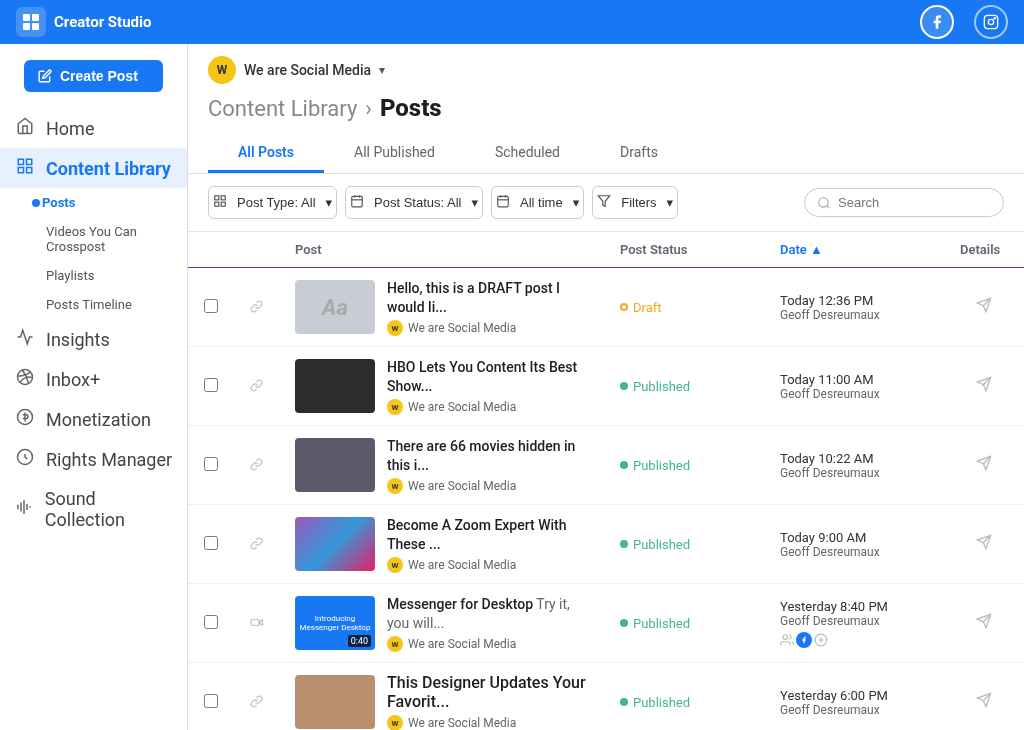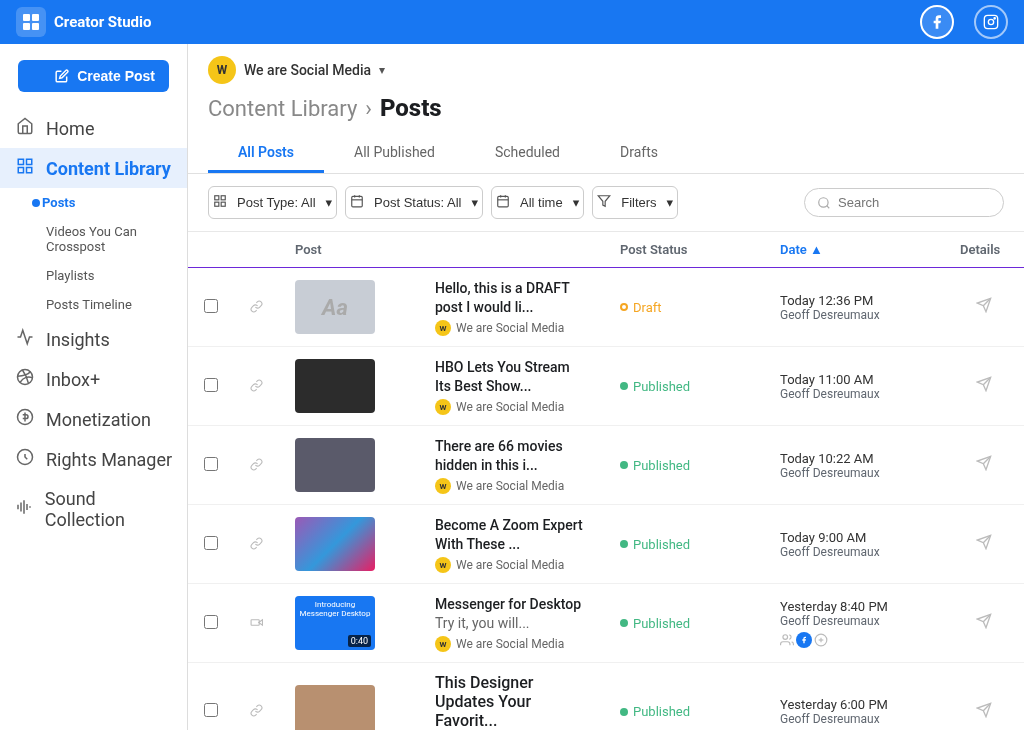--- a/index.html
+++ b/index.html
@@ -62,33 +62,32 @@
       width: 188px;
       background: white;
       border-right: 1px solid #ddd;
       display: flex;
       flex-direction: column;
       padding: 8px 0;
       flex-shrink: 0;
       overflow-y: auto;
     }
     .create-post-btn {
-      margin: 8px 18px 16px;
+      margin: 8px 24px 16px;
       background: #1877f2;
       color: white;
       border: none;
       border-radius: 6px;
       padding: 8px 14px;
       font-size: 14px;
       font-weight: 600;
       cursor: pointer;
       display: flex;
       align-items: center;
       gap: 8px;
-      justify-content: flex-end;
     }
     .sidebar-item {
       display: flex;
       align-items: center;
       gap: 10px;
       padding: 9px 14px;
       font-size: 18px;
       color: #444;
       cursor: pointer;
       border-radius: 0;
@@ -281,21 +280,21 @@
       width: 80px; height: 54px;
       background: #e0e0e0;
       border-radius: 4px;
       flex-shrink: 0;
       overflow: hidden;
       position: relative;
       display: flex;
       align-items: center;
       justify-content: center;
     }
-    .post-info { display: flex; flex-direction: column; gap: 4px; margin-left: 48px; }
+    .post-info { display: flex; flex-direction: column; gap: 4px; }
     .post-account {
       display: flex;
       align-items: center;
       gap: 5px;
       font-size: 12px;
       color: #666;
     }
     .post-account-avatar {
       width: 16px; height: 16px;
       background: #f5c518;
@@ -587,21 +586,21 @@
     <td style="text-align:center;"><svg width="13" height="13" viewBox="0 0 24 24" fill="none" stroke="#bbb" stroke-width="2">
                   <path d="M10 13a5 5 0 0 0 7.54.54l3-3a5 5 0 0 0-7.07-7.07l-1.72 1.71"></path>
                   <path d="M14 11a5 5 0 0 0-7.54-.54l-3 3a5 5 0 0 0 7.07 7.07l1.71-1.71"></path>
                 </svg></td>
     <td>
       <div class="post-cell">
         <div class="post-thumb">
                     <div style="width:80px;height:54px;background:#2c2c2c;"></div>
                   </div>
         <div class="post-info">
-          <div><span style="font-size:14px;color:#1c1e21;font-weight:500;">HBO Lets You Stream Its Best Show...</span></div>
+          <div><span style="font-size:14px;color:#1c1e21;font-weight:500;">HBO Lets You Content Its Best Show...</span></div>
           <div class="post-account">
             <div class="post-account-avatar">W</div>
             <span>We are Social Media</span>
           </div>
         </div>
       </div>
     </td>
     <td>
                 <div style="display:flex;align-items:center;gap:5px;color:#42b883;font-size:13px;">
       <span style="width:8px;height:8px;border-radius:50%;background:#42b883;display:inline-block;"></span>
@@ -704,21 +703,21 @@
     <td style="text-align:center;">
       <input type="checkbox" style="width: 14px; height: 14px; cursor: pointer;">
     </td>
     <td style="text-align:center;"><svg width="13" height="13" viewBox="0 0 24 24" fill="none" stroke="#bbb" stroke-width="2">
                   <rect x="2" y="7" width="15" height="10" rx="1"></rect>
                   <polygon points="23 7 16 12 23 17 23 7"></polygon>
                 </svg></td>
     <td>
       <div class="post-cell">
         <div class="post-thumb">
-                    <div style="width:80px;height:54px;background:#1877f2;display:flex;justify-content:center;color:white;font-size:8px;text-align:center;padding:4px;position:relative;">
+                    <div style="width:80px;height:54px;background:#1877f2;display:flex;align-items:center;justify-content:center;color:white;font-size:8px;text-align:center;padding:4px;position:relative;">
       <span style="font-size:8px;color:white;">Introducing<br>Messenger Desktop</span>
       <span style="position:absolute;bottom:3px;right:4px;background:rgba(0,0,0,0.7);color:white;font-size:9px;padding:1px 3px;border-radius:2px;">0:40</span>
     </div>
                   </div>
         <div class="post-info">
           <div><span style="font-size:14px;color:#1c1e21;font-weight:500;">Messenger for Desktop</span><span style="font-size:14px;color:#666;"> Try it, you will...</span></div>
           <div class="post-account">
             <div class="post-account-avatar">W</div>
             <span>We are Social Media</span>
           </div>

